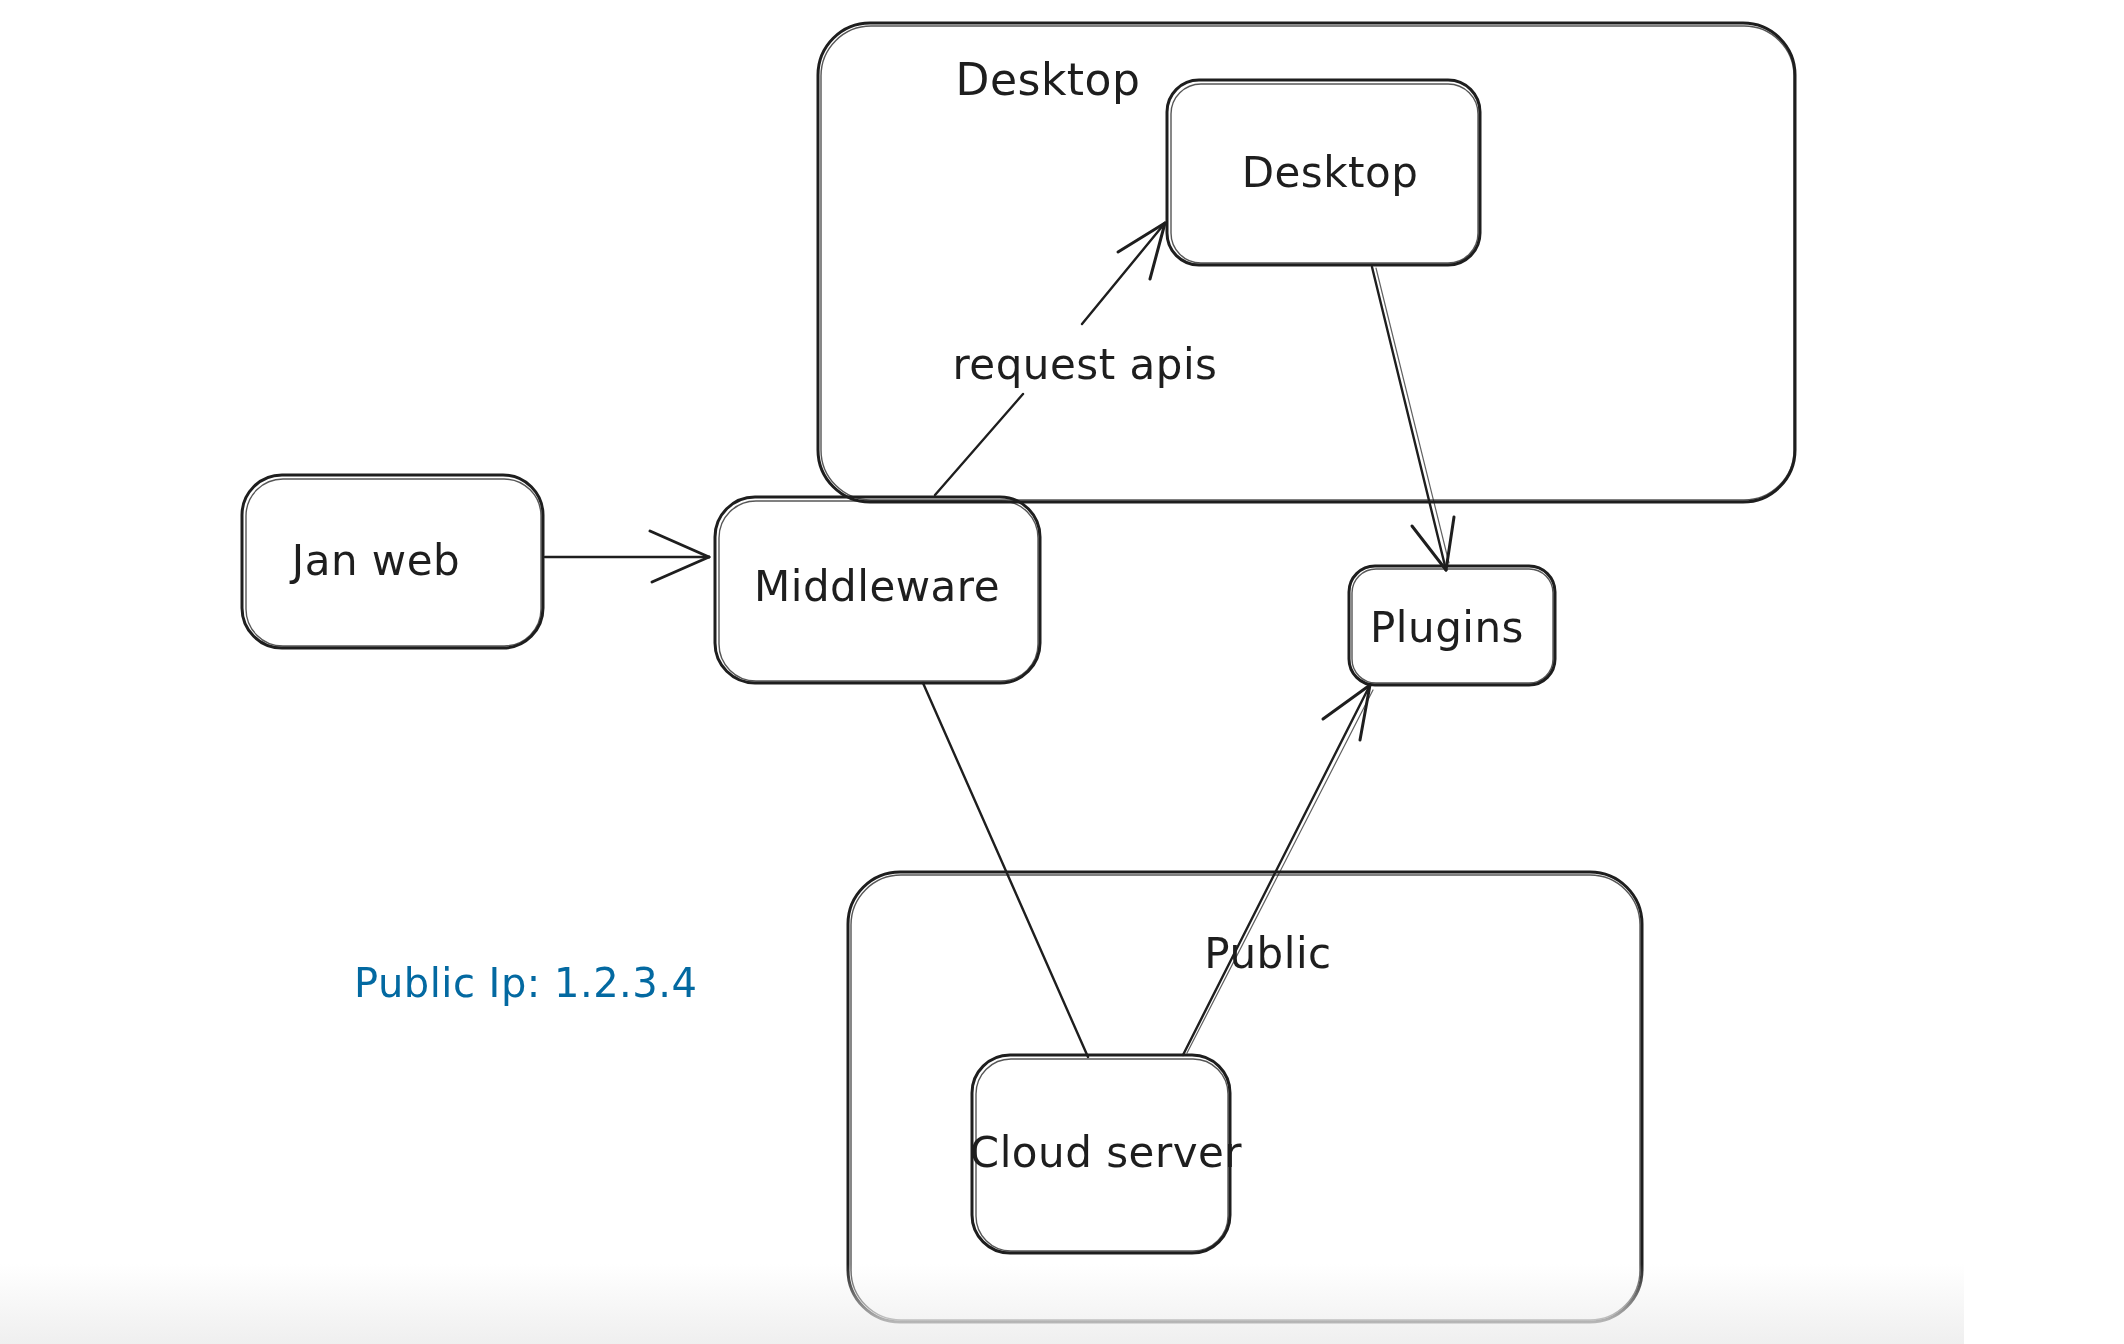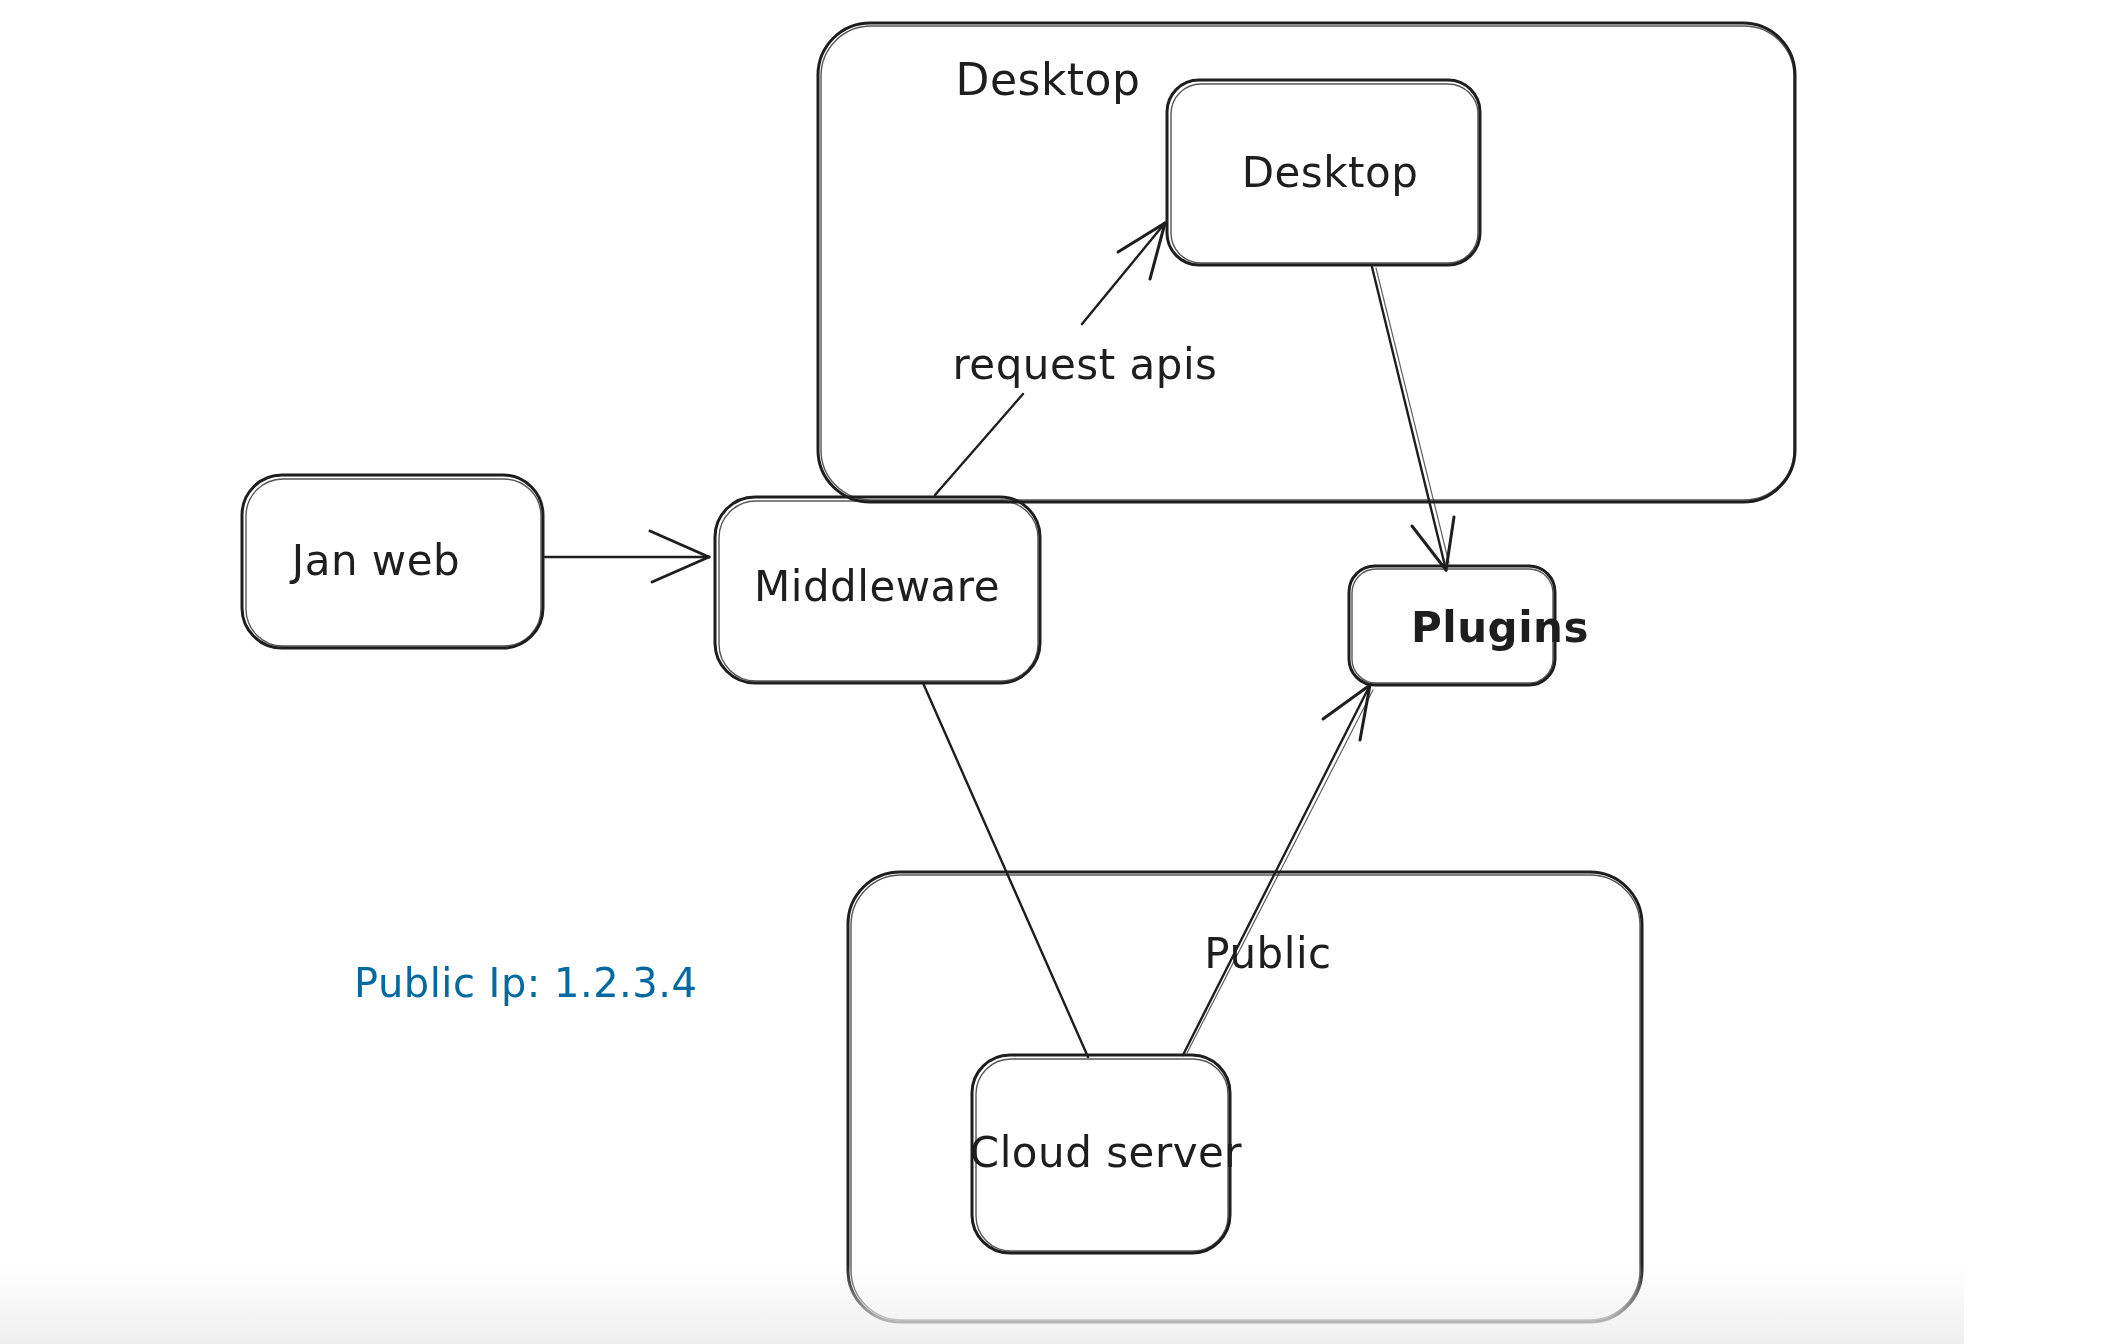--- a/index.html
+++ b/index.html
@@ -132,21 +132,21 @@
   <div class="lbl" style="left:1048px; top:79px; font-size:44px;">Desktop</div>
 
   <div class="lbl" style="left:1330px; top:172px;">Desktop</div>
 
   <div class="lbl" style="left:1085px; top:364px;">request apis</div>
 
   <div class="lbl" style="left:376px; top:560px;">Jan web</div>
 
   <div class="lbl" style="left:877px; top:586px;">Middleware</div>
 
-  <div class="lbl" style="left:1500px; top:627px;font-weight:bold;">Plugins</div>
+  <div class="lbl" style="left:1447px; top:627px;">Plugins</div>
 
 
   <div class="lbl" style="left:1268px; top:953px;">Public</div>
 
   <div class="lbl" style="left:1106px; top:1152px;">Cloud server</div>
 
   <div class="annotation-block">
     <div>Public Ip: 1.2.3.4</div>
   </div>
 

